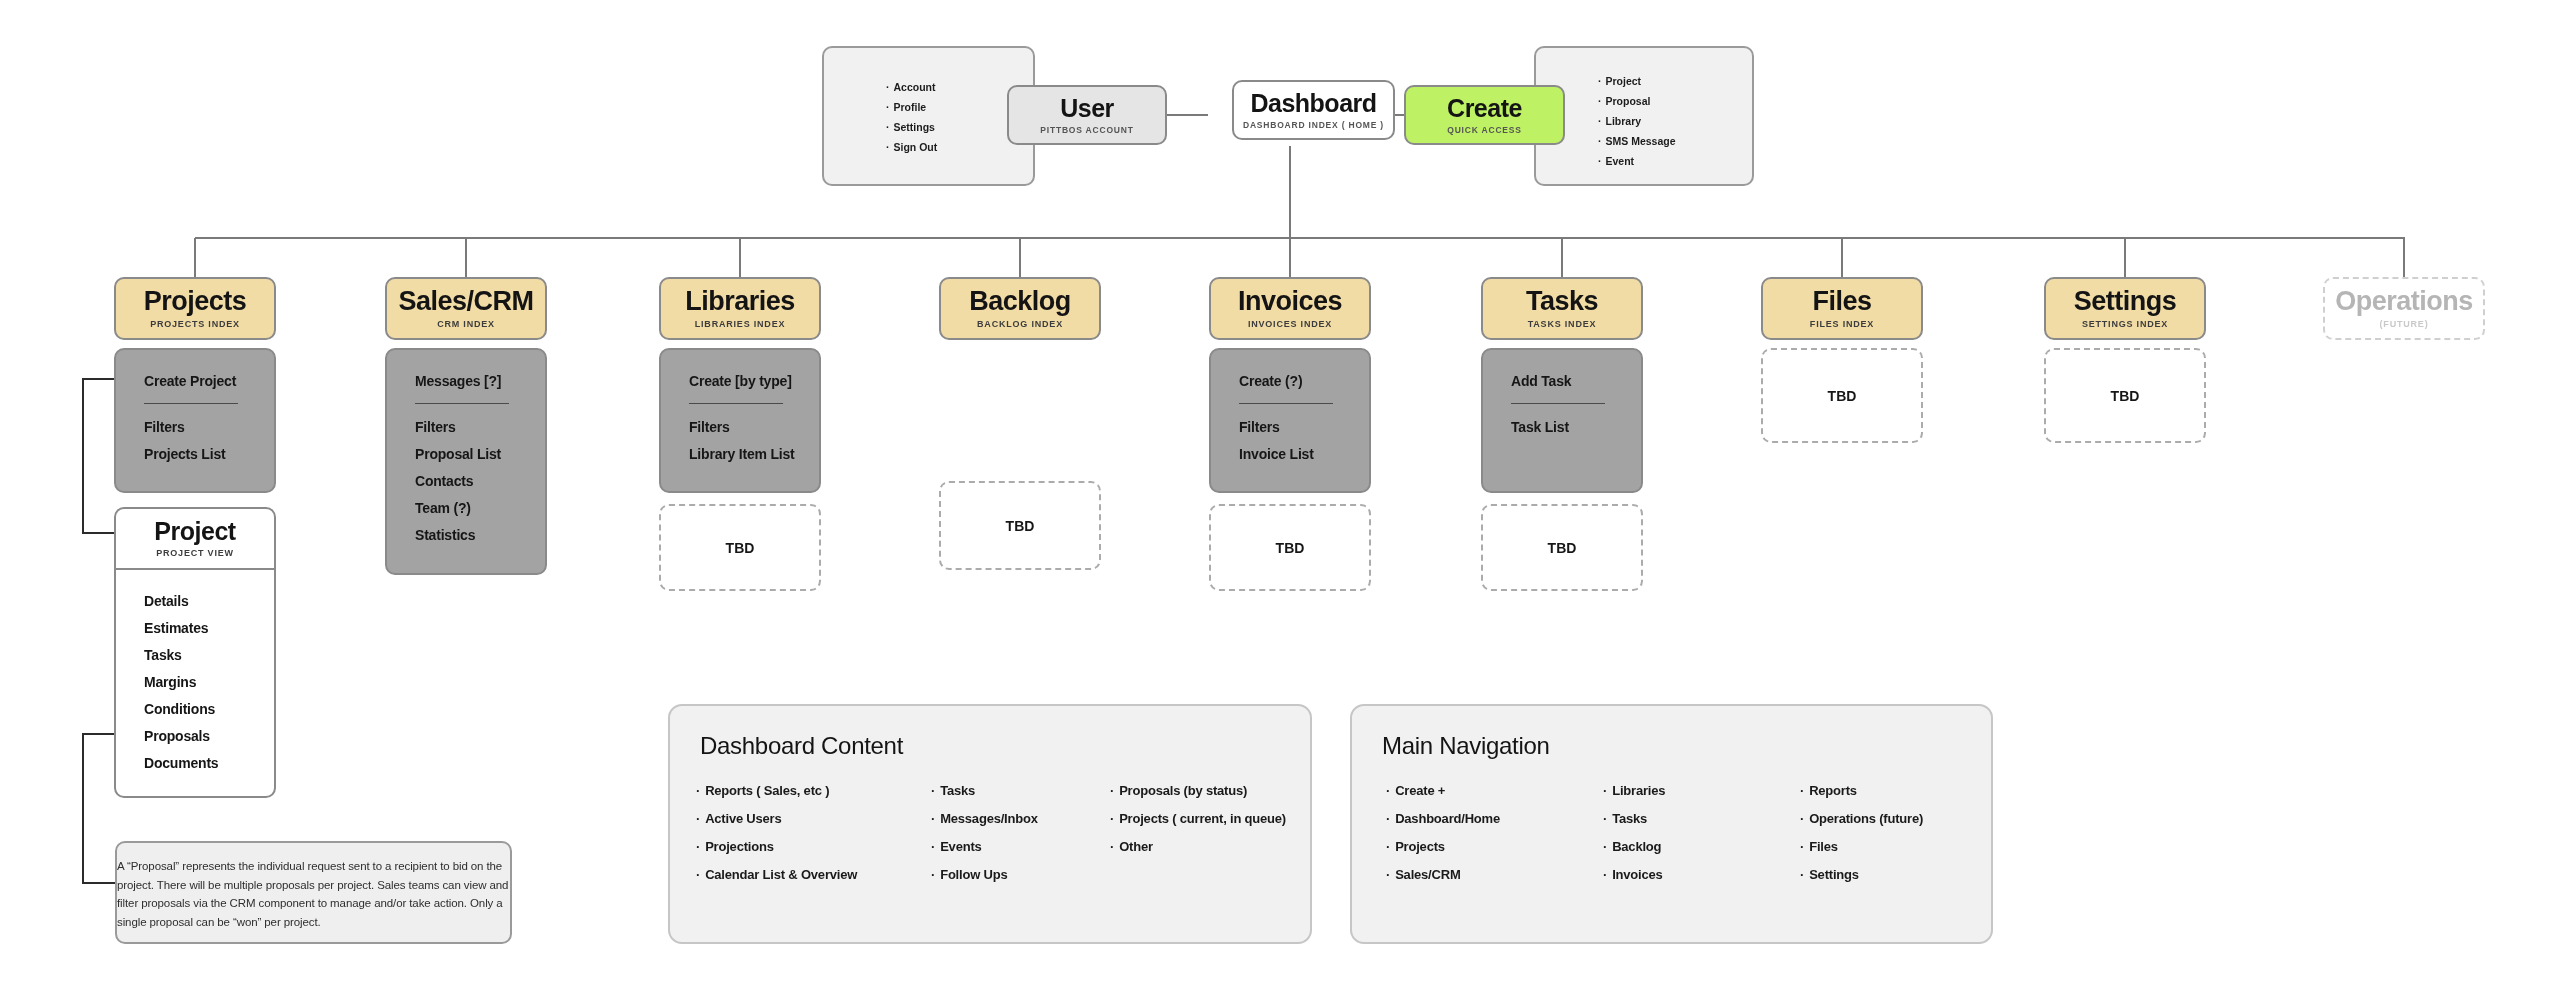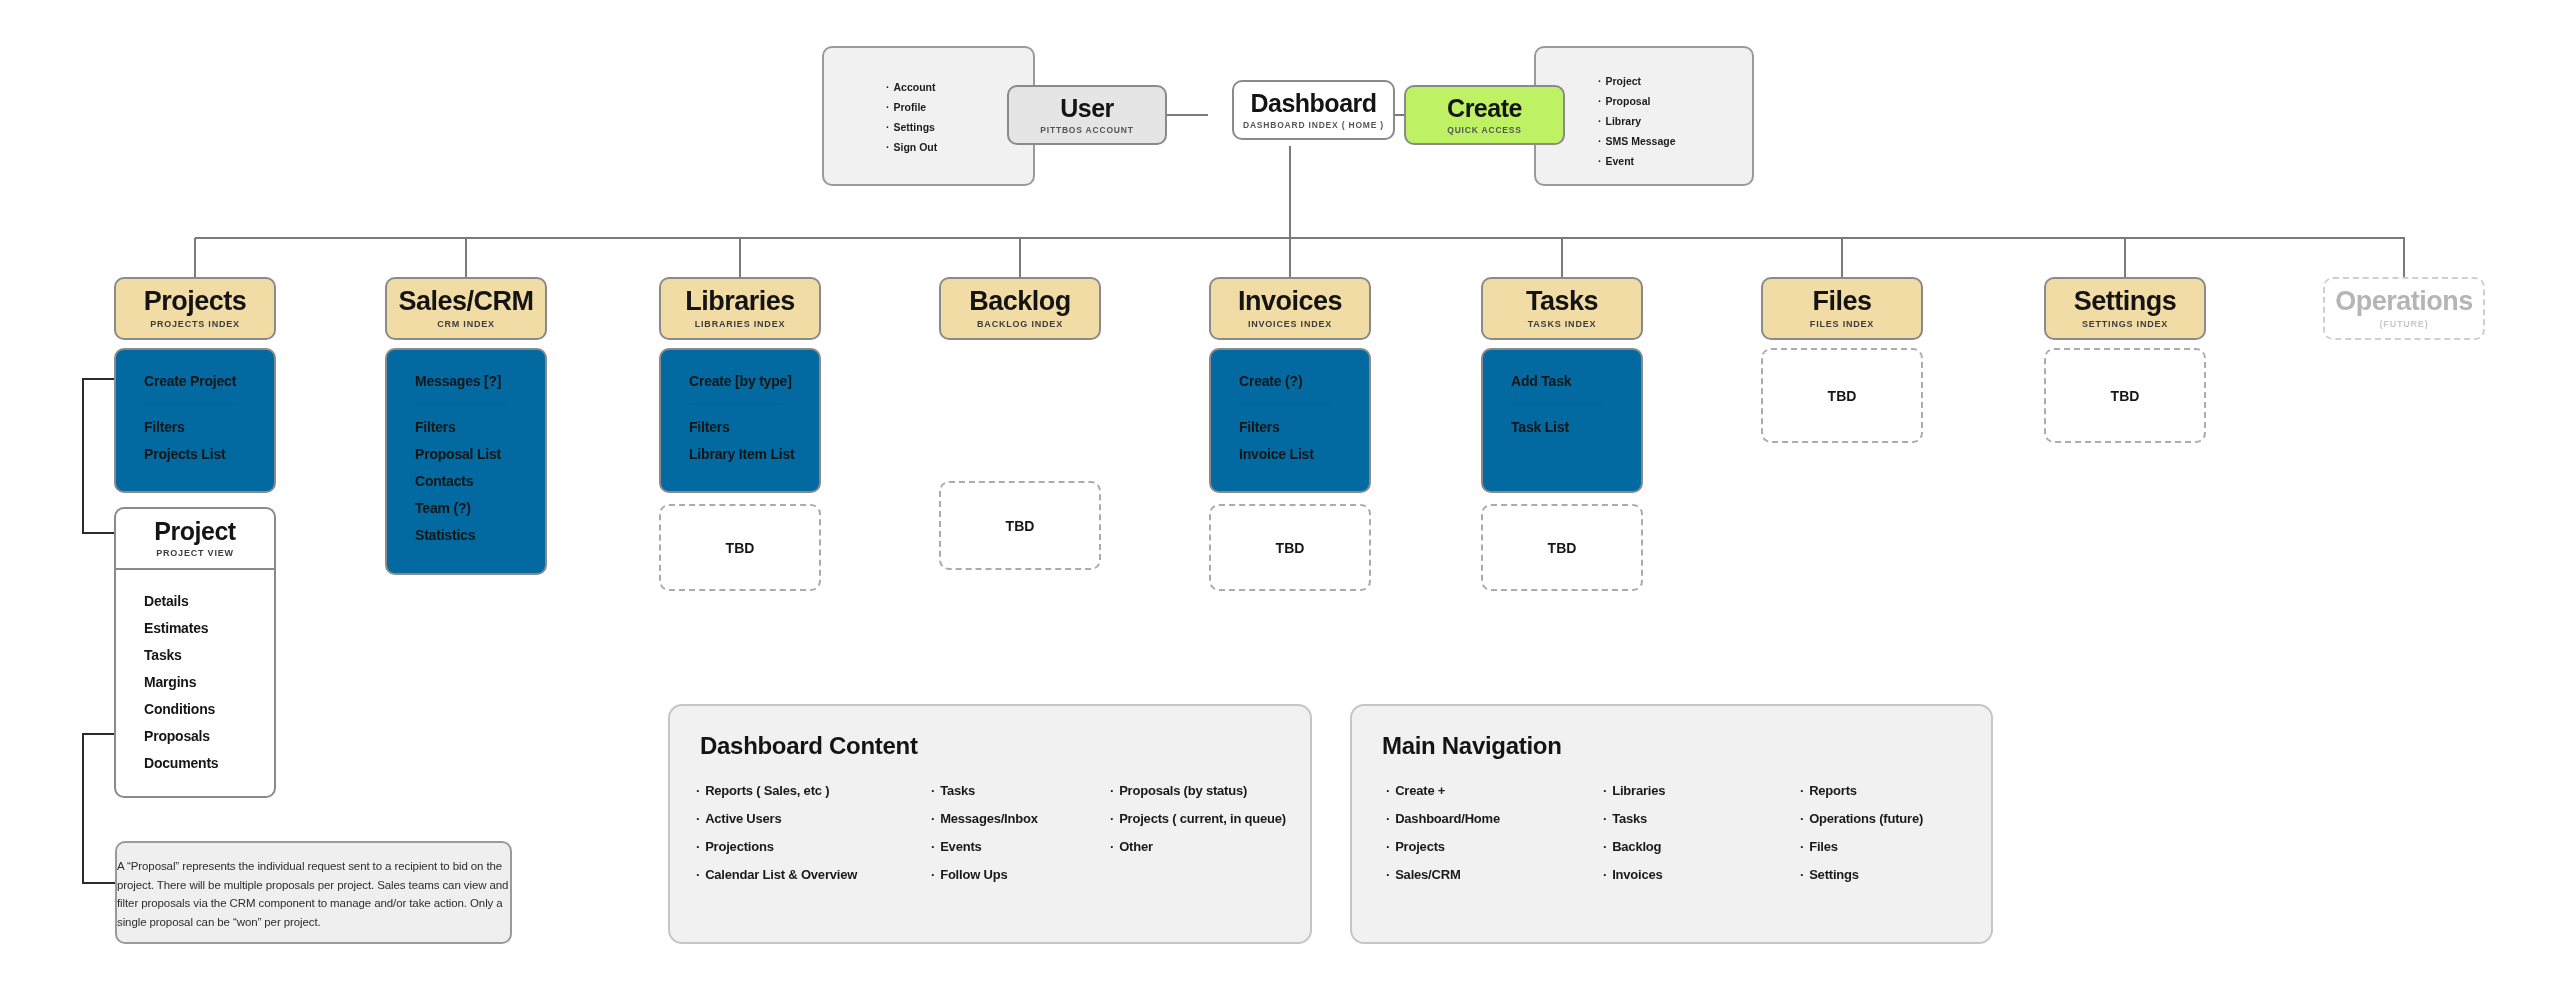--- a/index.html
+++ b/index.html
@@ -31,21 +31,21 @@
   .fill-mint{background:#bef264;}
 
   
   .sidepanel{position:absolute;background:#f1f1f1;border:2px solid #9a9a9a;border-radius:10px;
         box-sizing:border-box;z-index:2;}
   .sp-items{position:absolute;left:62px;}
   .sp-item{height:20px;display:flex;align-items:center;font-size:10.5px;font-weight:700;color:#1c1c1c;}
   .sp-item .dot{margin-right:4px;font-weight:700;}
 
   
-  .listbox{position:absolute;width:162px;background:#0369a1;border:2px solid #8a8a8a;border-radius:10px;
+  .listbox{position:absolute;width:162px;background:#a3a3a3;border:2px solid #8a8a8a;border-radius:10px;
         box-sizing:border-box;padding-top:17px;z-index:2;}
   .li{position:relative;height:27px;display:flex;align-items:center;padding-left:28px;
       font-size:14px;font-weight:700;color:#161616;letter-spacing:-0.2px;}
   .li-div{height:0;border-top:1.5px solid #4a4a4a;margin:9px 0 9px 28px;width:94px;}
 
   
   .projbox{position:absolute;width:162px;background:#fff;border:2px solid #8a8a8a;border-radius:10px;
         box-sizing:border-box;z-index:2;}
   .projhead{height:59px;border-bottom:2px solid #8a8a8a;display:flex;flex-direction:column;
         align-items:center;justify-content:center;}
@@ -58,21 +58,21 @@
         font-size:14px;font-weight:700;color:#161616;z-index:2;}
 
   
   .note{position:absolute;background:#efefef;border:2px solid #9a9a9a;border-radius:10px;
         box-sizing:border-box;padding:14px 0;font-size:11.5px;line-height:1.62;font-weight:400;
         color:#2e2e2e;letter-spacing:-0.1px;z-index:2;}
 
   
   .bigpanel{position:absolute;background:#f1f1f1;border:2px solid #c6c6c6;border-radius:14px;
         box-sizing:border-box;z-index:2;}
-  .bp-title{position:absolute;left:30px;top:26px;font-size:24px;font-weight:700;color:#141414;letter-spacing:-0.3px;}
+  .bp-title{position:absolute;left:30px;top:26px;font-size:24px;font-weight:400;color:#141414;letter-spacing:-0.3px;}
   .bp-col{position:absolute;top:70px;}
   .pb-item{height:28px;display:flex;align-items:center;font-size:13px;font-weight:700;color:#1a1a1a;letter-spacing:-0.2px;}
   .pb-item .dot{margin-right:5px;}
 </style>
 </head>
 <body>
 
 <div id="stage">
 
   <div class="hl" style="left:1167px;top:114px;width:41px;"></div>

